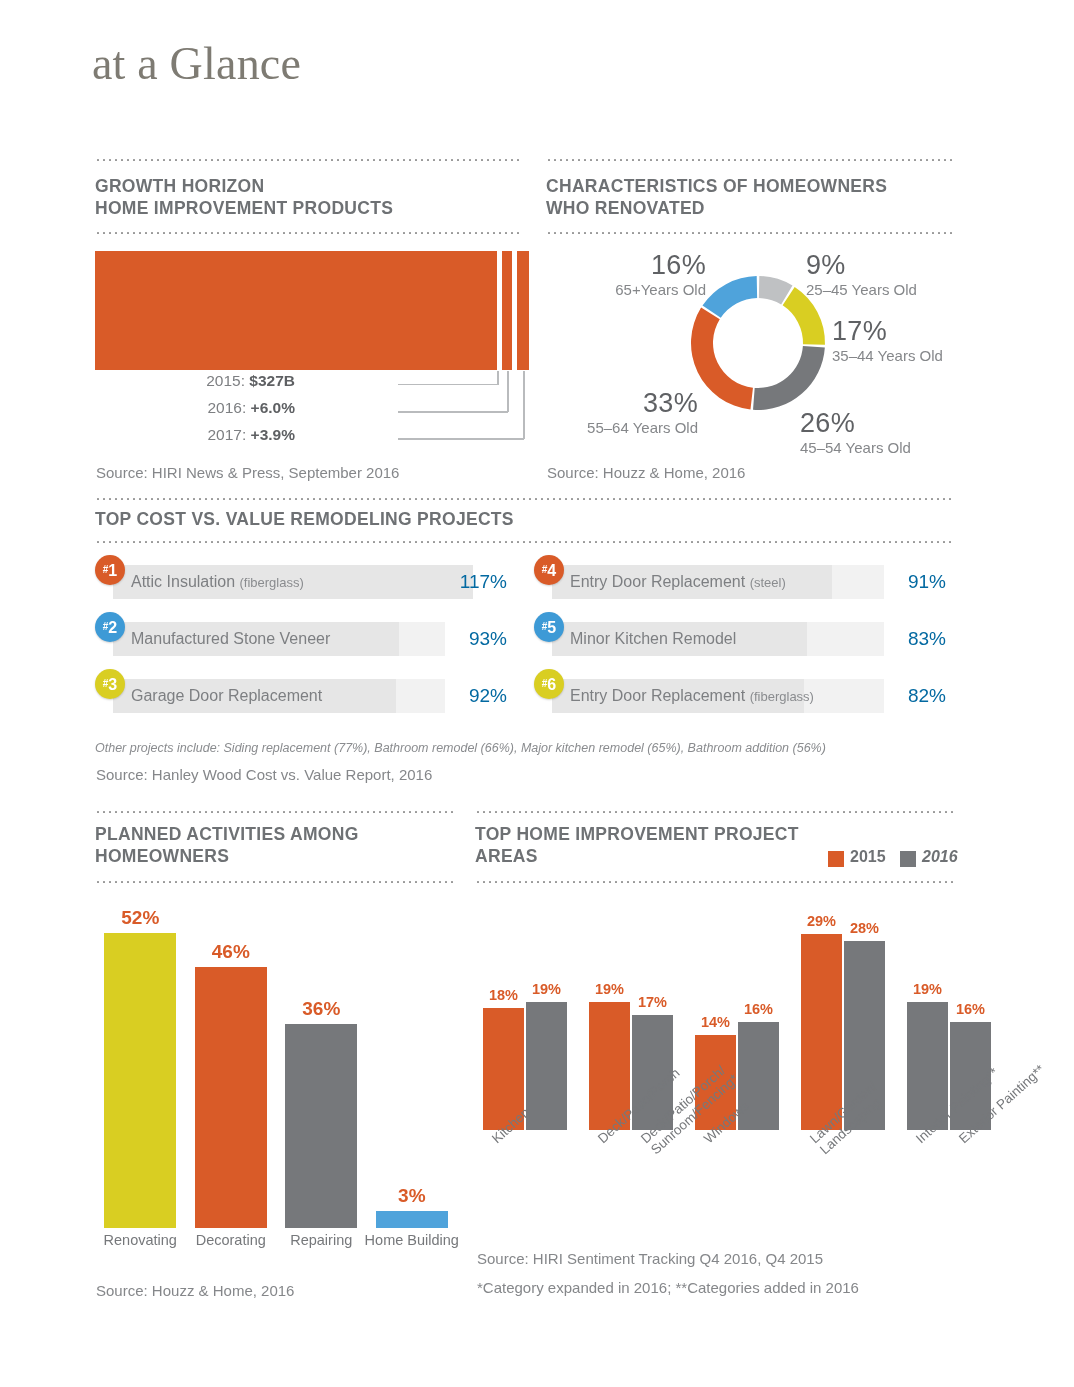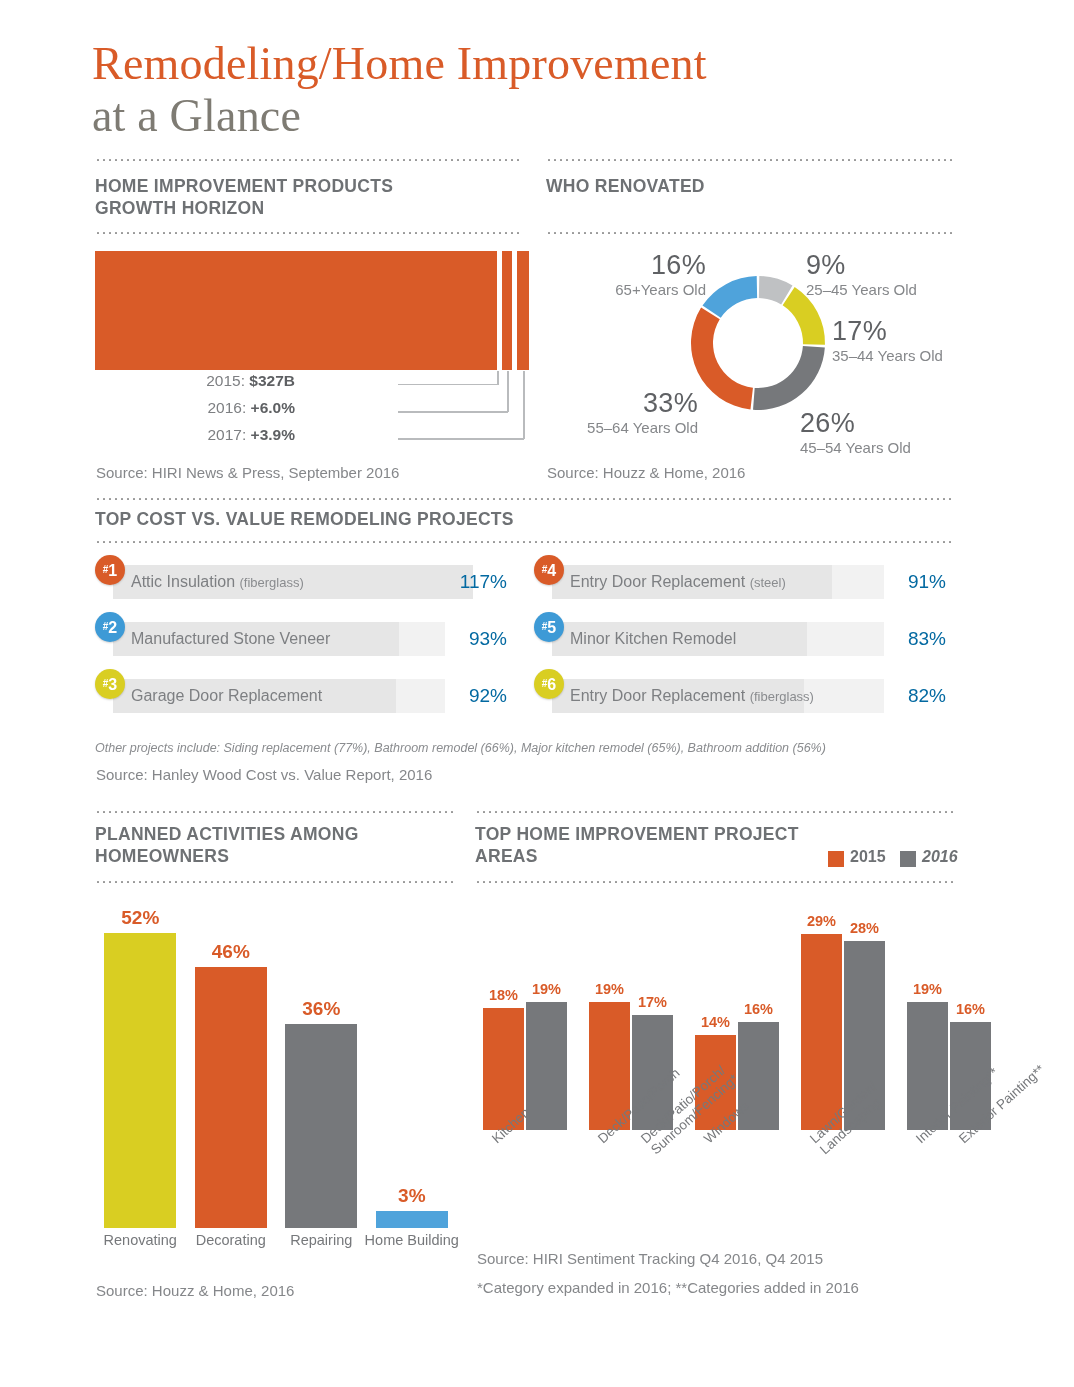--- a/index.html
+++ b/index.html
@@ -84,28 +84,27 @@
     position:absolute;font-size:13.5px;color:#76787B;white-space:nowrap;
     transform:rotate(-42deg);transform-origin:left top;line-height:15px;
   }
   .lg-sw{position:absolute;width:16px;height:16px;}
   .lg-tx{position:absolute;font-size:16px;font-weight:bold;color:#6E7174;}
 </style>
 </head>
 <body>
 
 <div class="abs" id="title-block">
-  <div class="t-line1">Remodeling/Home Improvement</div>
   <div class="t-line2">at a Glance</div>
 </div>
 
 <div class="abs dots" style="left:95px;top:158px;width:425px;"></div>
 <div class="abs sec-h" style="left:95px;top:175px;width:430px;">
+  <div>GROWTH HORIZON</div>
   <div>HOME IMPROVEMENT PRODUCTS</div>
-  <div>GROWTH HORIZON</div>
 </div>
 <div class="abs dots" style="left:95px;top:231px;width:425px;"></div>
 
 <div class="abs" style="left:95px;top:251px;width:430px;height:120px;">
   <div class="abs gh-seg" style="left:0;top:0;width:402px;height:119px;"></div>
   <div class="abs gh-seg" style="left:407px;top:0;width:10px;height:119px;"></div>
   <div class="abs gh-seg" style="left:422px;top:0;width:12px;height:119px;"></div>
 </div>
 
 <div class="abs" style="left:95px;top:371px;width:440px;height:75px;">
@@ -129,20 +128,21 @@
 </div>
 <div class="abs gh-lab" style="left:100px;top:426px;width:195px;">
   <span>2017:</span>
   <b>+3.9%</b>
 </div>
 
 <div class="abs src" style="left:96px;top:463px;width:430px;">Source: HIRI News &amp; Press, September 2016</div>
 
 <div class="abs dots" style="left:546px;top:158px;width:408px;"></div>
 <div class="abs sec-h" style="left:546px;top:175px;width:420px;">
+  <div>CHARACTERISTICS OF HOMEOWNERS</div>
   <div>WHO RENOVATED</div>
 </div>
 <div class="abs dots" style="left:546px;top:231px;width:408px;"></div>
 
 <svg class="abs" width="150" height="150" style="left:683px;top:268px;" viewBox="0 0 150 150">
   <g id="donut-g" transform="translate(75,75)">
       <path d="M 1.29 -66.99 A 67 67 0 0 1 34.49 -57.44 L 23.16 -38.58 A 45 45 0 0 0 0.86 -44.99 Z" fill="#BFC1C3"></path>
       <path d="M 36.67 -56.08 A 67 67 0 0 1 66.97 1.84 L 44.98 1.24 A 45 45 0 0 0 24.63 -37.66 Z" fill="#D9CE22"></path>
       <path d="M 66.85 4.41 A 67 67 0 0 1 -4.96 66.82 L -3.33 44.88 A 45 45 0 0 0 44.90 2.96 Z" fill="#76787B"></path>
       <path d="M -7.52 66.58 A 67 67 0 0 1 -56.90 -35.38 L -38.22 -23.76 A 45 45 0 0 0 -5.05 44.72 Z" fill="#D95B28"></path>

